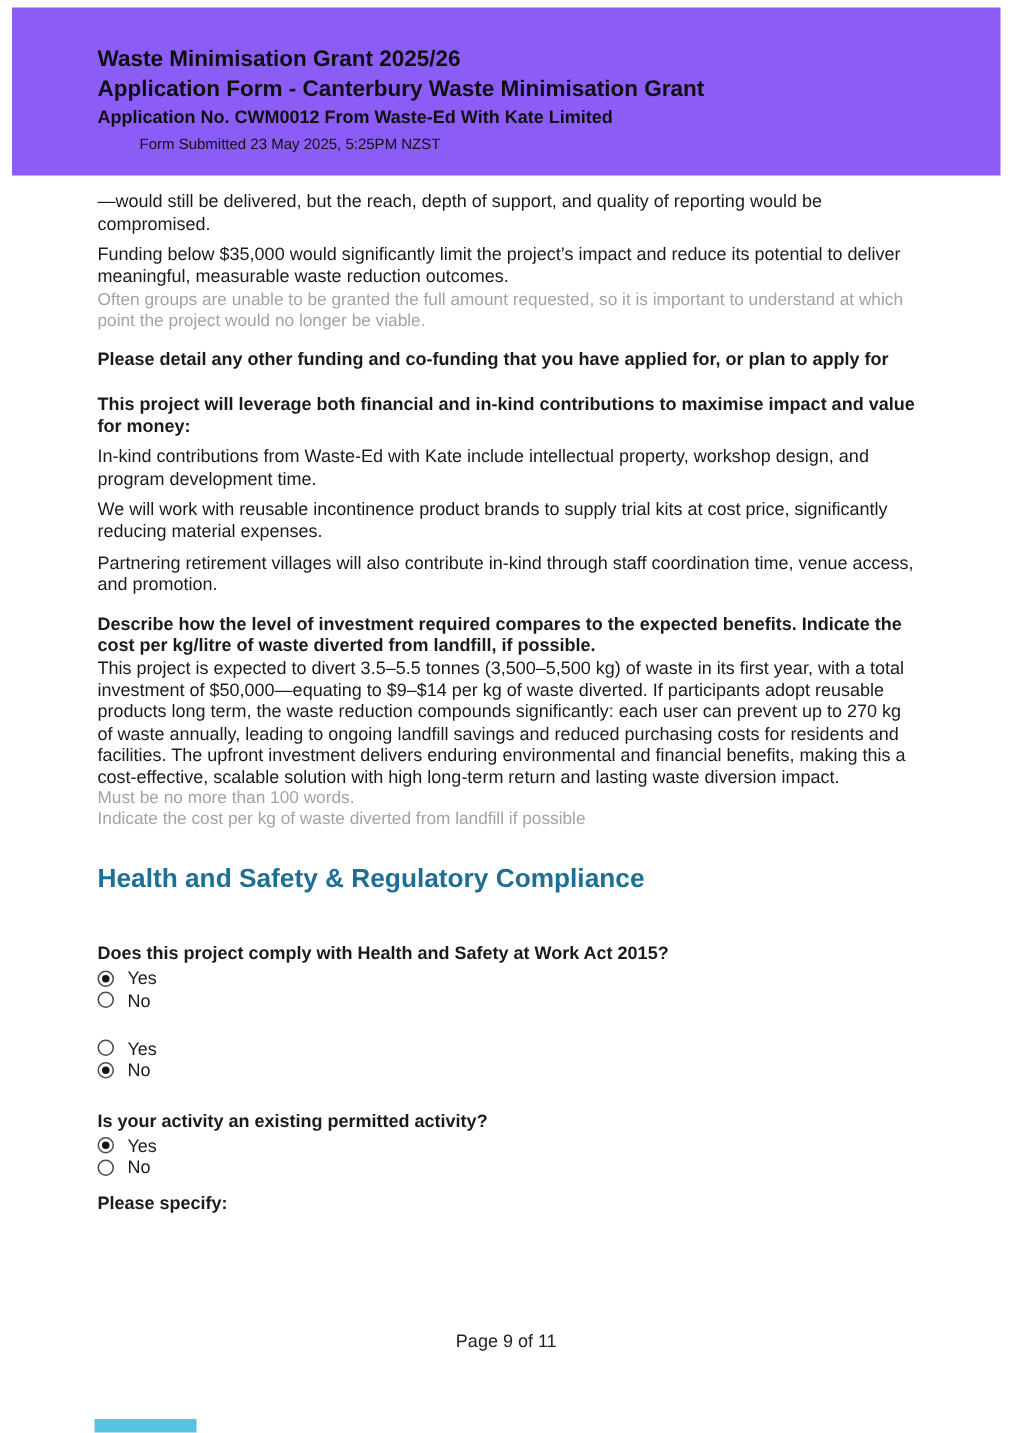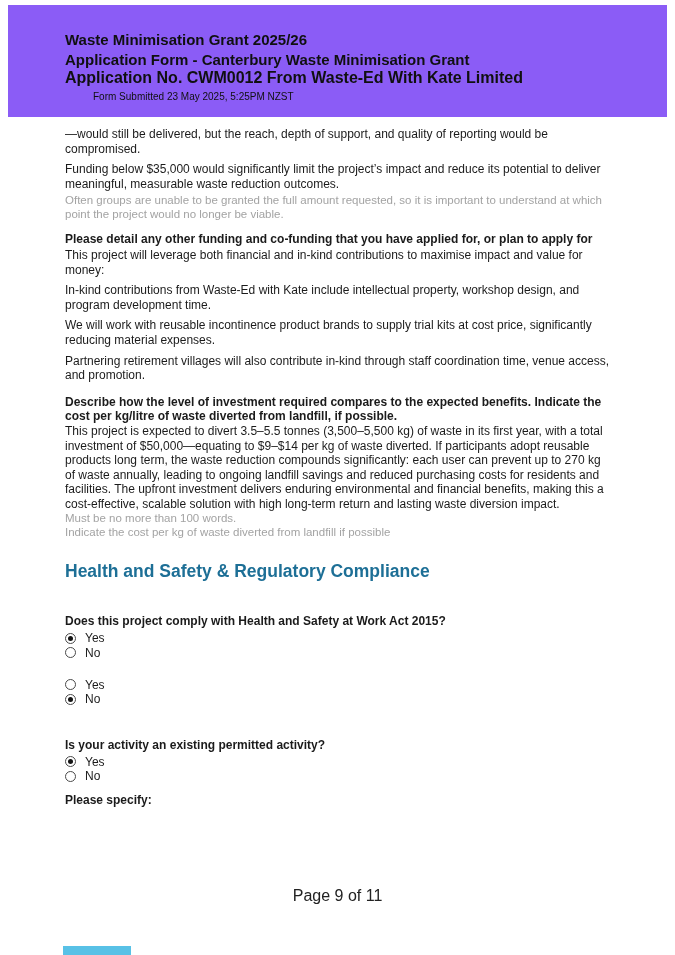--- a/index.html
+++ b/index.html
@@ -13,21 +13,21 @@
   }
   
   .header-band {
     position: absolute;
     left: 8px; right: 8px; top: 5px;
     height: 112px;
     background: #58c1e6;
     padding: 25px 20px 0 57px;
   }
   .header-title { font-size: 15px; font-weight: bold; line-height: 19.5px; color: #101010; }
-  .header-appno { font-size: 16px; font-weight: bold; line-height: 18px; color: #101010; }
+  .header-appno { font-size: 12px; font-weight: bold; line-height: 18px; color: #101010; }
   .header-submitted { font-size: 10px; line-height: 14px; margin-top: 3px; color: #101010; padding-left: 28px; }
 
   
   .content {
     position: absolute;
     left: 65px; top: 127px;
     width: 547px;
   }
   .body-text { font-size: 12px; line-height: 14.6px; margin-bottom: 6px; }
   .hint-text { font-size: 11.5px; line-height: 14px; color: #a3a3a3; }
@@ -40,21 +40,21 @@
     font-size: 17.5px;
     font-weight: bold;
     color: #1d6f96;
     margin-top: 22px;
     margin-bottom: 0;
   }
 
   .question { margin-top: 0; }
   .q1 { margin-top: 32px; }
   .q2 { margin-top: 18px; }
-  .q3 { margin-top: 32px; }
+  .q3 { margin-top: 20px; }
   .question .q-label-bold { margin-bottom: 2px; }
   .option { display: flex; align-items: center; height: 14px; margin-top: 0.5px; }
   .radio {
     width: 11px; height: 11px;
     border: 1.2px solid #4a4a4a;
     border-radius: 50%;
     display: inline-block;
     position: relative;
     flex: 0 0 auto;
     background: #ffffff;
@@ -68,21 +68,21 @@
   }
   .opt-label { font-size: 12px; margin-left: 9px; line-height: 14px; }
 
   .specify-label { margin-top: 10px; }
 
   .page-indicator {
     position: absolute;
     left: 0; right: 0;
     top: 887px;
     text-align: center;
-    font-size: 16px;
+    font-size: 12px;
     color: #222222;
   }
 
   
   .next-page-strip {
     position: absolute;
     left: 63px; bottom: 0;
     width: 68px; height: 9px;
     background: #58c1e6;
   }
@@ -97,21 +97,21 @@
   <div class="header-submitted">Form Submitted 23 May 2025, 5:25PM NZST</div>
 </div>
 
 <div class="content">
 
   <p class="body-text">—would still be delivered, but the reach, depth of support, and quality of reporting would be compromised.</p>
   <p class="body-text" style="margin-bottom:4px;">Funding below $35,000 would significantly limit the project’s impact and reduce its potential to deliver meaningful, measurable waste reduction outcomes.</p>
   <p class="hint-text hint-block">Often groups are unable to be granted the full amount requested, so it is important to understand at which point the project would no longer be viable.</p>
 
   <p class="q-label-bold">Please detail any other funding and co-funding that you have applied for, or plan to apply for</p>
-  <p class="body-text" style="margin-top:1px;">This project will leverage both financial and in-kind contributions to maximise impact and value for money:</p>
+  <p class="body-text" style="margin-top:15px;font-weight:bold;">This project will leverage both financial and in-kind contributions to maximise impact and value for money:</p>
   <p class="body-text">In-kind contributions from Waste-Ed with Kate include intellectual property, workshop design, and program development time.</p>
   <p class="body-text">We will work with reusable incontinence product brands to supply trial kits at cost price, significantly reducing material expenses.</p>
   <p class="body-text">Partnering retirement villages will also contribute in-kind through staff coordination time, venue access, and promotion.</p>
 
   <p class="q-label-bold label-gap-top">Describe how the level of investment required compares to the expected benefits. Indicate the cost per kg/litre of waste diverted from landfill, if possible.</p>
   <p class="body-text answer-block">This project is expected to divert 3.5–5.5 tonnes (3,500–5,500 kg) of waste in its first year, with a total investment of $50,000—equating to $9–$14 per kg of waste diverted. If participants adopt reusable products long term, the waste reduction compounds significantly: each user can prevent up to 270 kg of waste annually, leading to ongoing landfill savings and reduced purchasing costs for residents and facilities. The upfront investment delivers enduring environmental and financial benefits, making this a cost-effective, scalable solution with high long-term return and lasting waste diversion impact.</p>
   <p class="hint-text">Must be no more than 100 words.</p>
   <p class="hint-text">Indicate the cost per kg of waste diverted from landfill if possible</p>
 
   <h2 class="section-heading" style="color: rgb(29, 111, 150);">Health and Safety &amp; Regulatory Compliance</h2>

